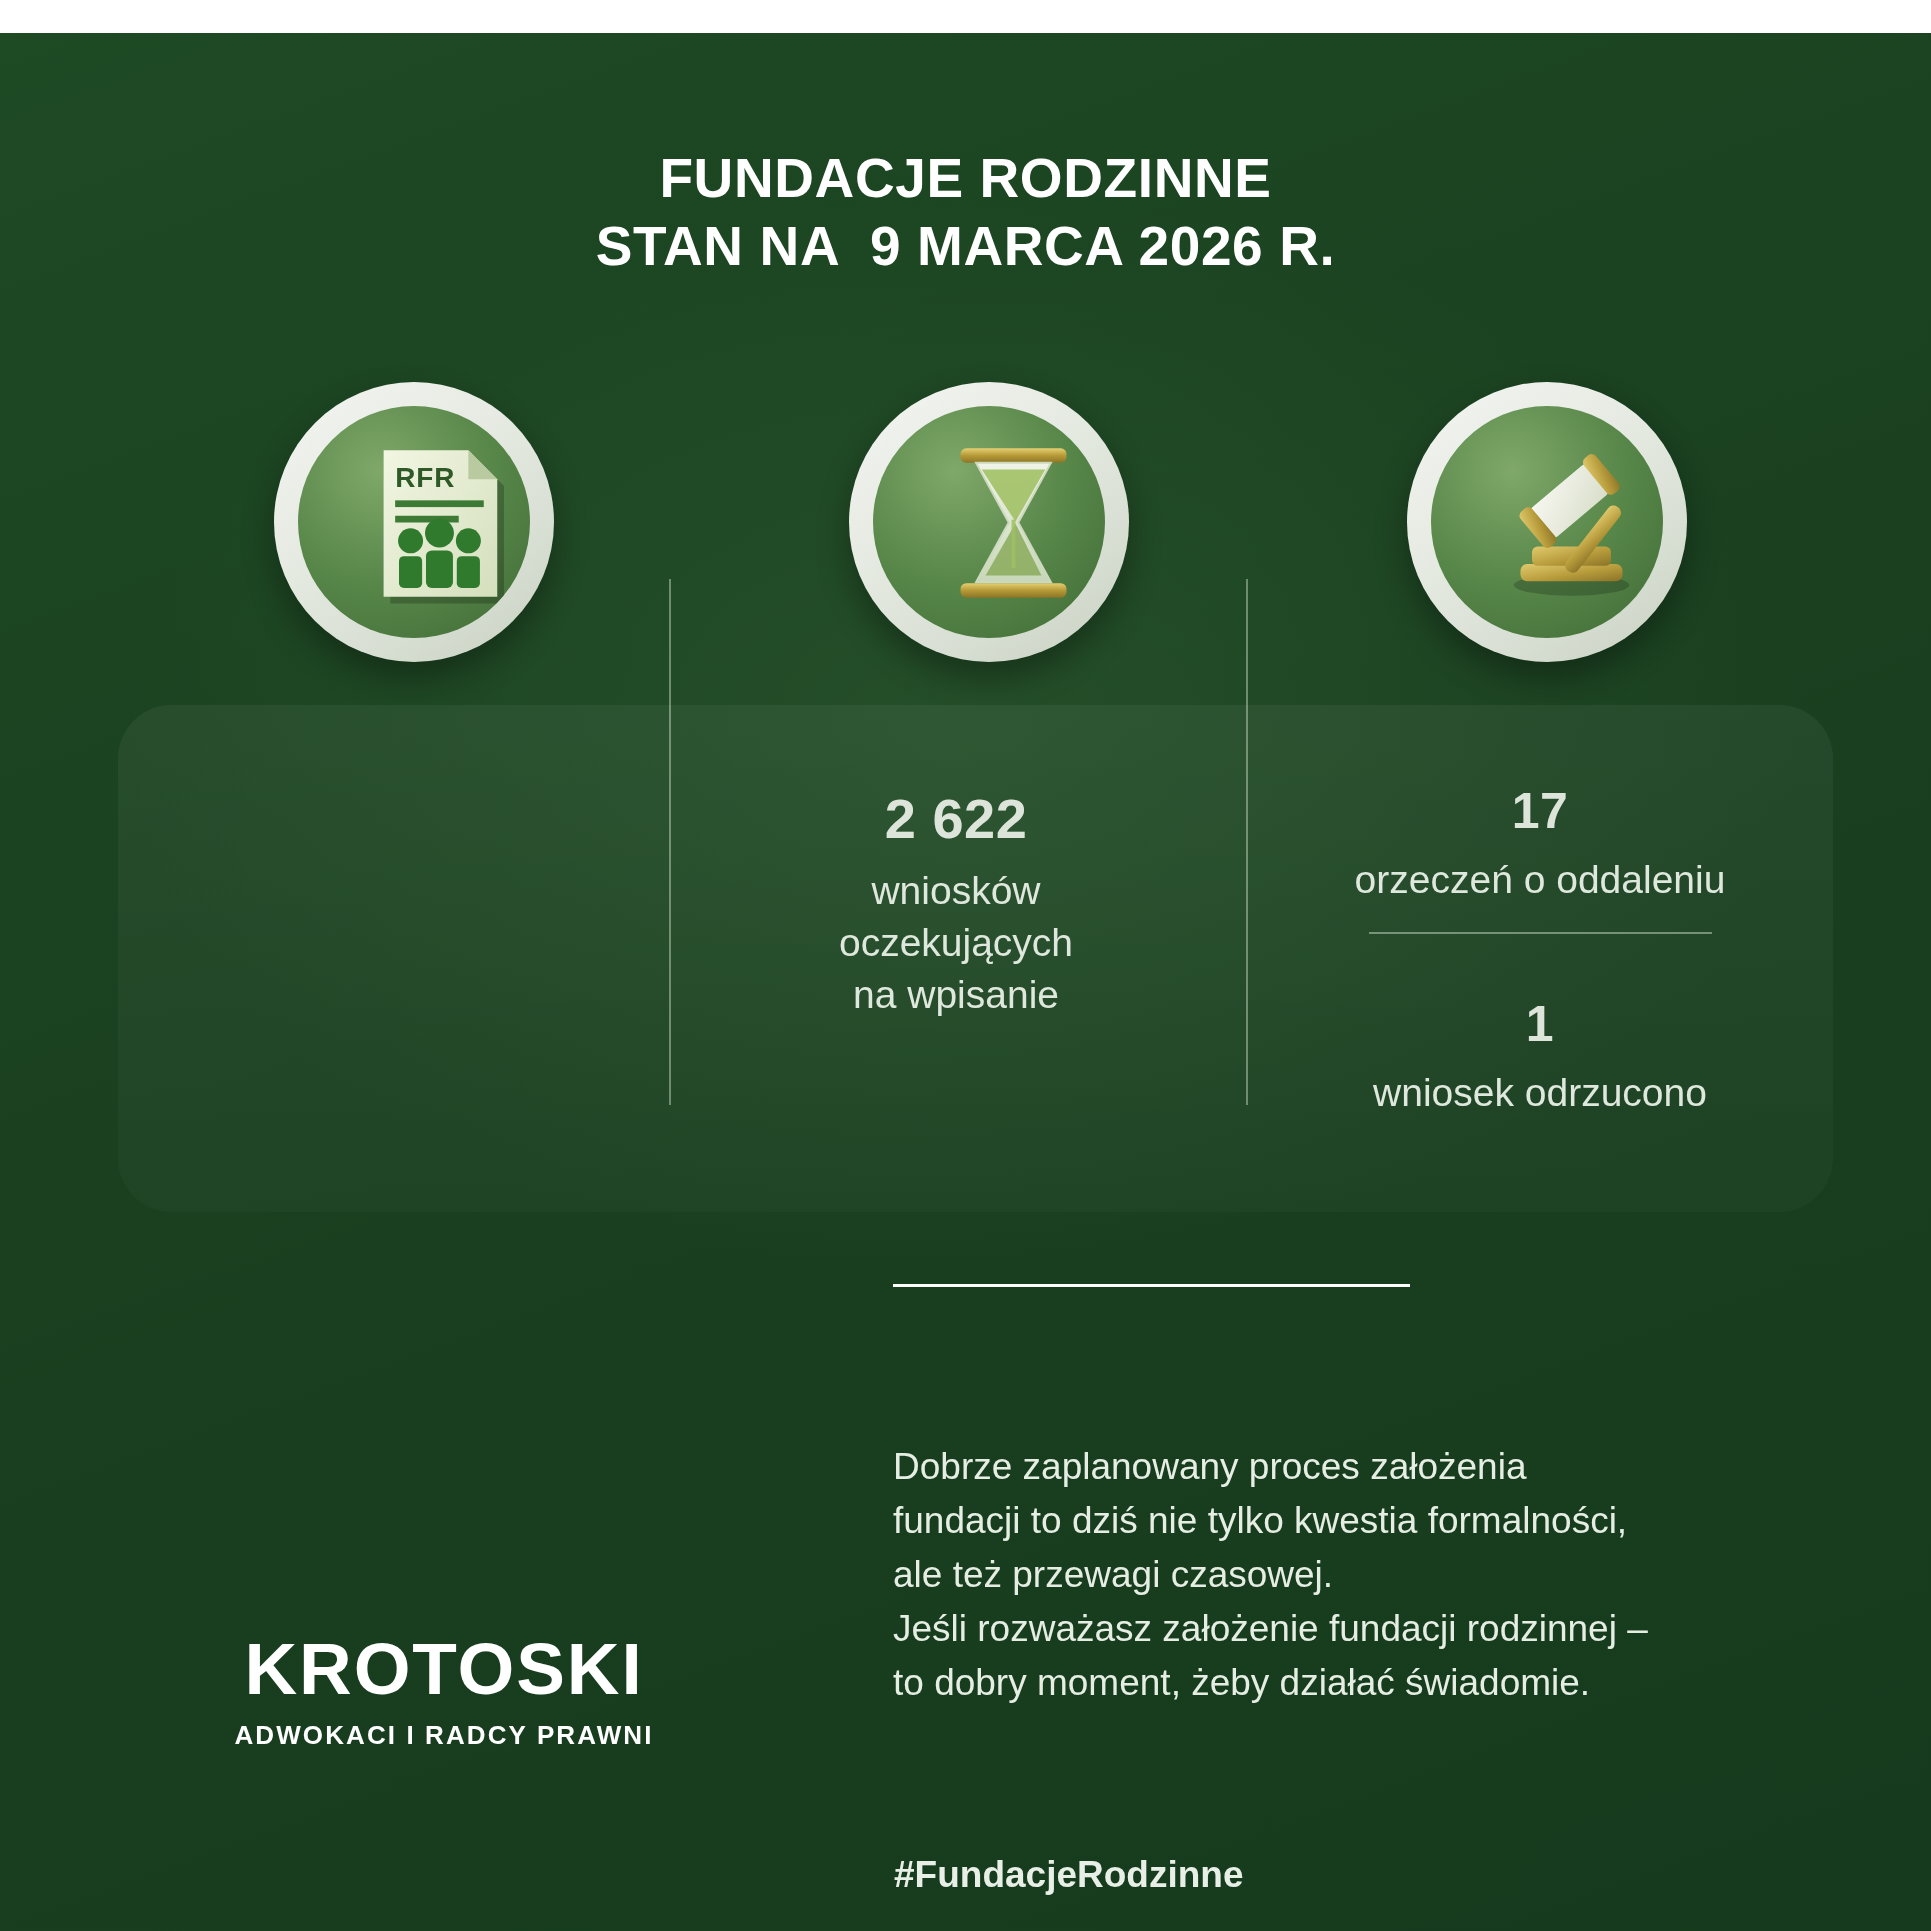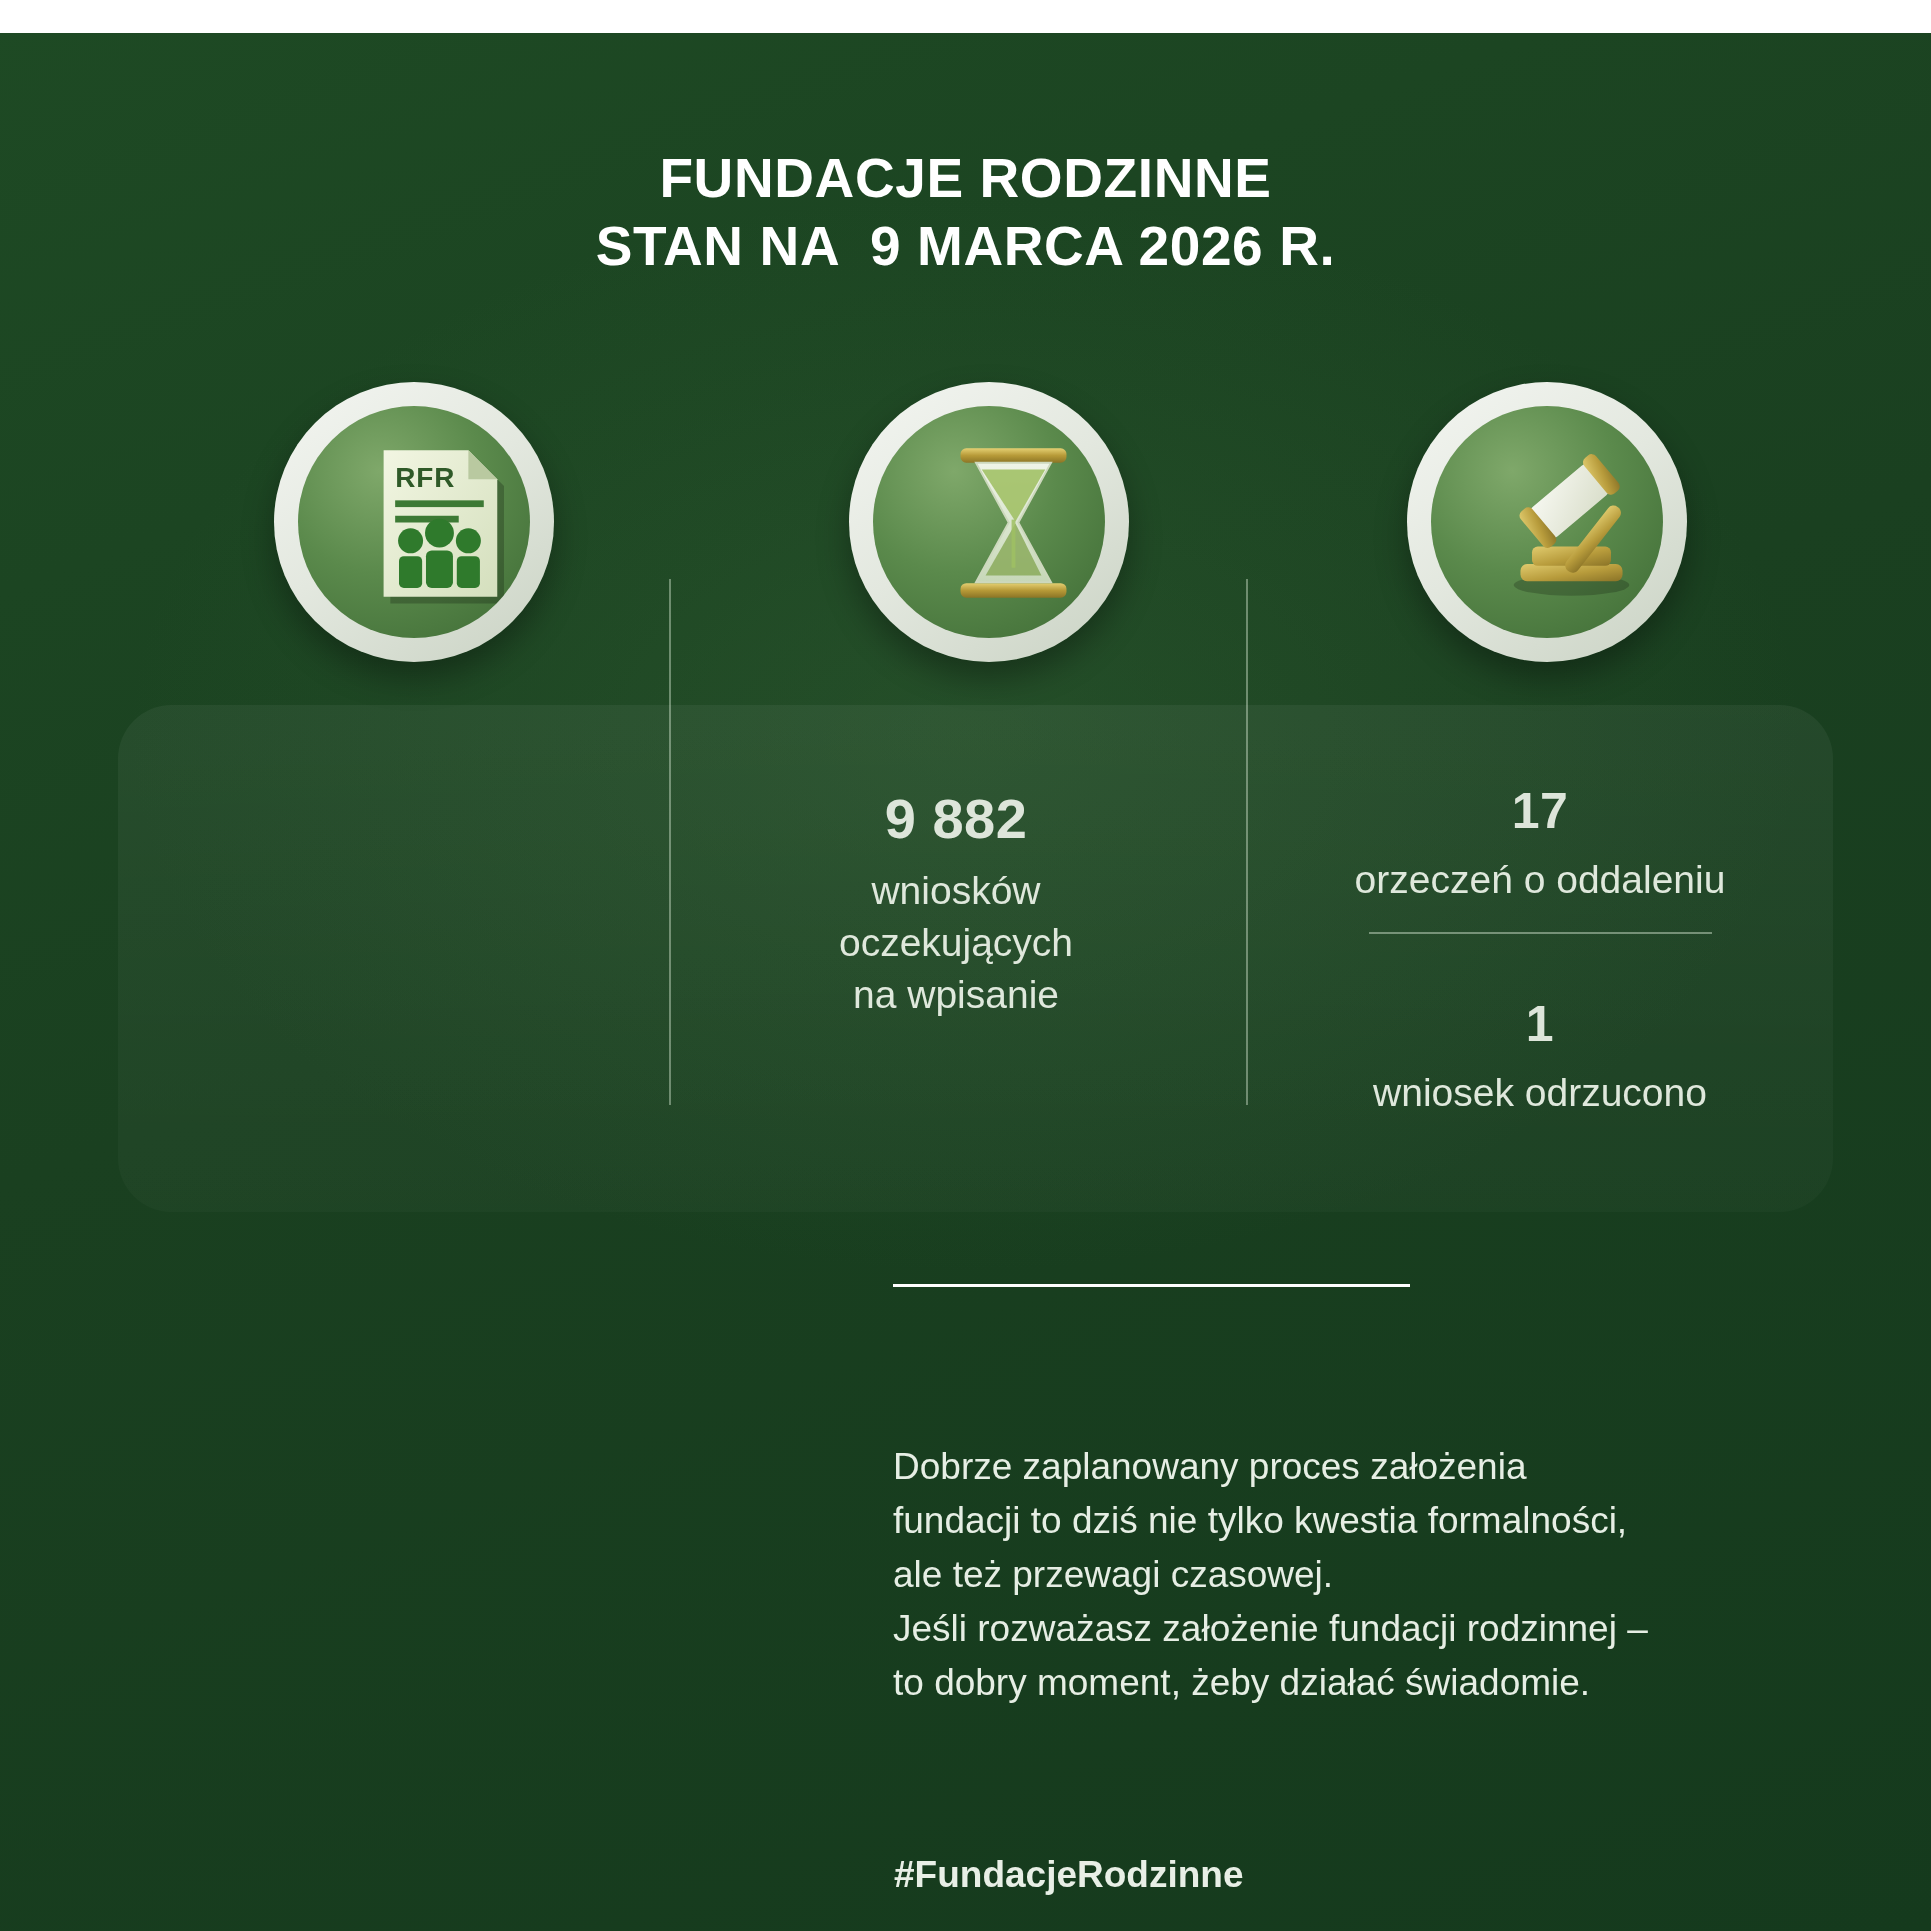--- a/index.html
+++ b/index.html
@@ -233,21 +233,21 @@
 
   </div>
 
   <div class="vline" id="vline1"></div>
   <div class="vline" id="vline2"></div>
 
   <div class="stats-panel"></div>
 
 
   <div class="stat" id="stat2">
-    <span class="num">9 882</span>
+    <span class="num">2 622</span>
     <span class="lbl">wniosków
 oczekujących
 na wpisanie</span>
   </div>
 
   <div class="stat" id="stat3">
     <span class="num">17</span>
     <span class="lbl">orzeczeń o oddaleniu</span>
   </div>
 
@@ -259,15 +259,19 @@
   </div>
 
   <div class="rule-bottom"></div>
   <div class="blurb-body">Dobrze zaplanowany proces założenia
 fundacji to dziś nie tylko kwestia formalności,
 ale też przewagi czasowej.
 Jeśli rozważasz założenie fundacji rodzinnej –
 to dobry moment, żeby działać świadomie.</div>
   <div class="hashtag">#FundacjeRodzinne</div>
 
+  <div class="logo">
+    <span class="logo-main">KROTOSKI</span>
+    <span class="logo-sub">ADWOKACI I RADCY PRAWNI</span>
+  </div>
 
 </div>
 
 
 </body></html>

